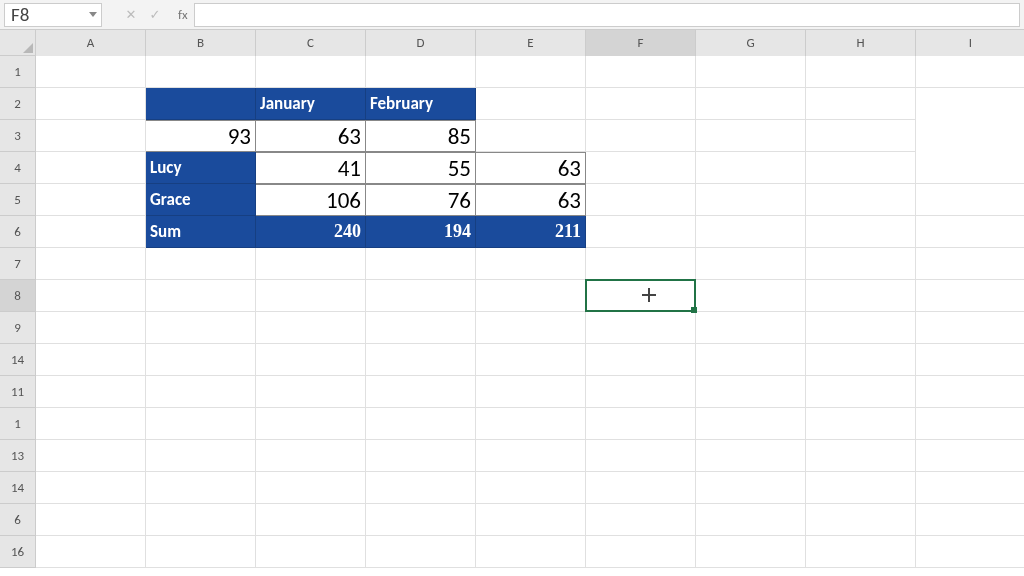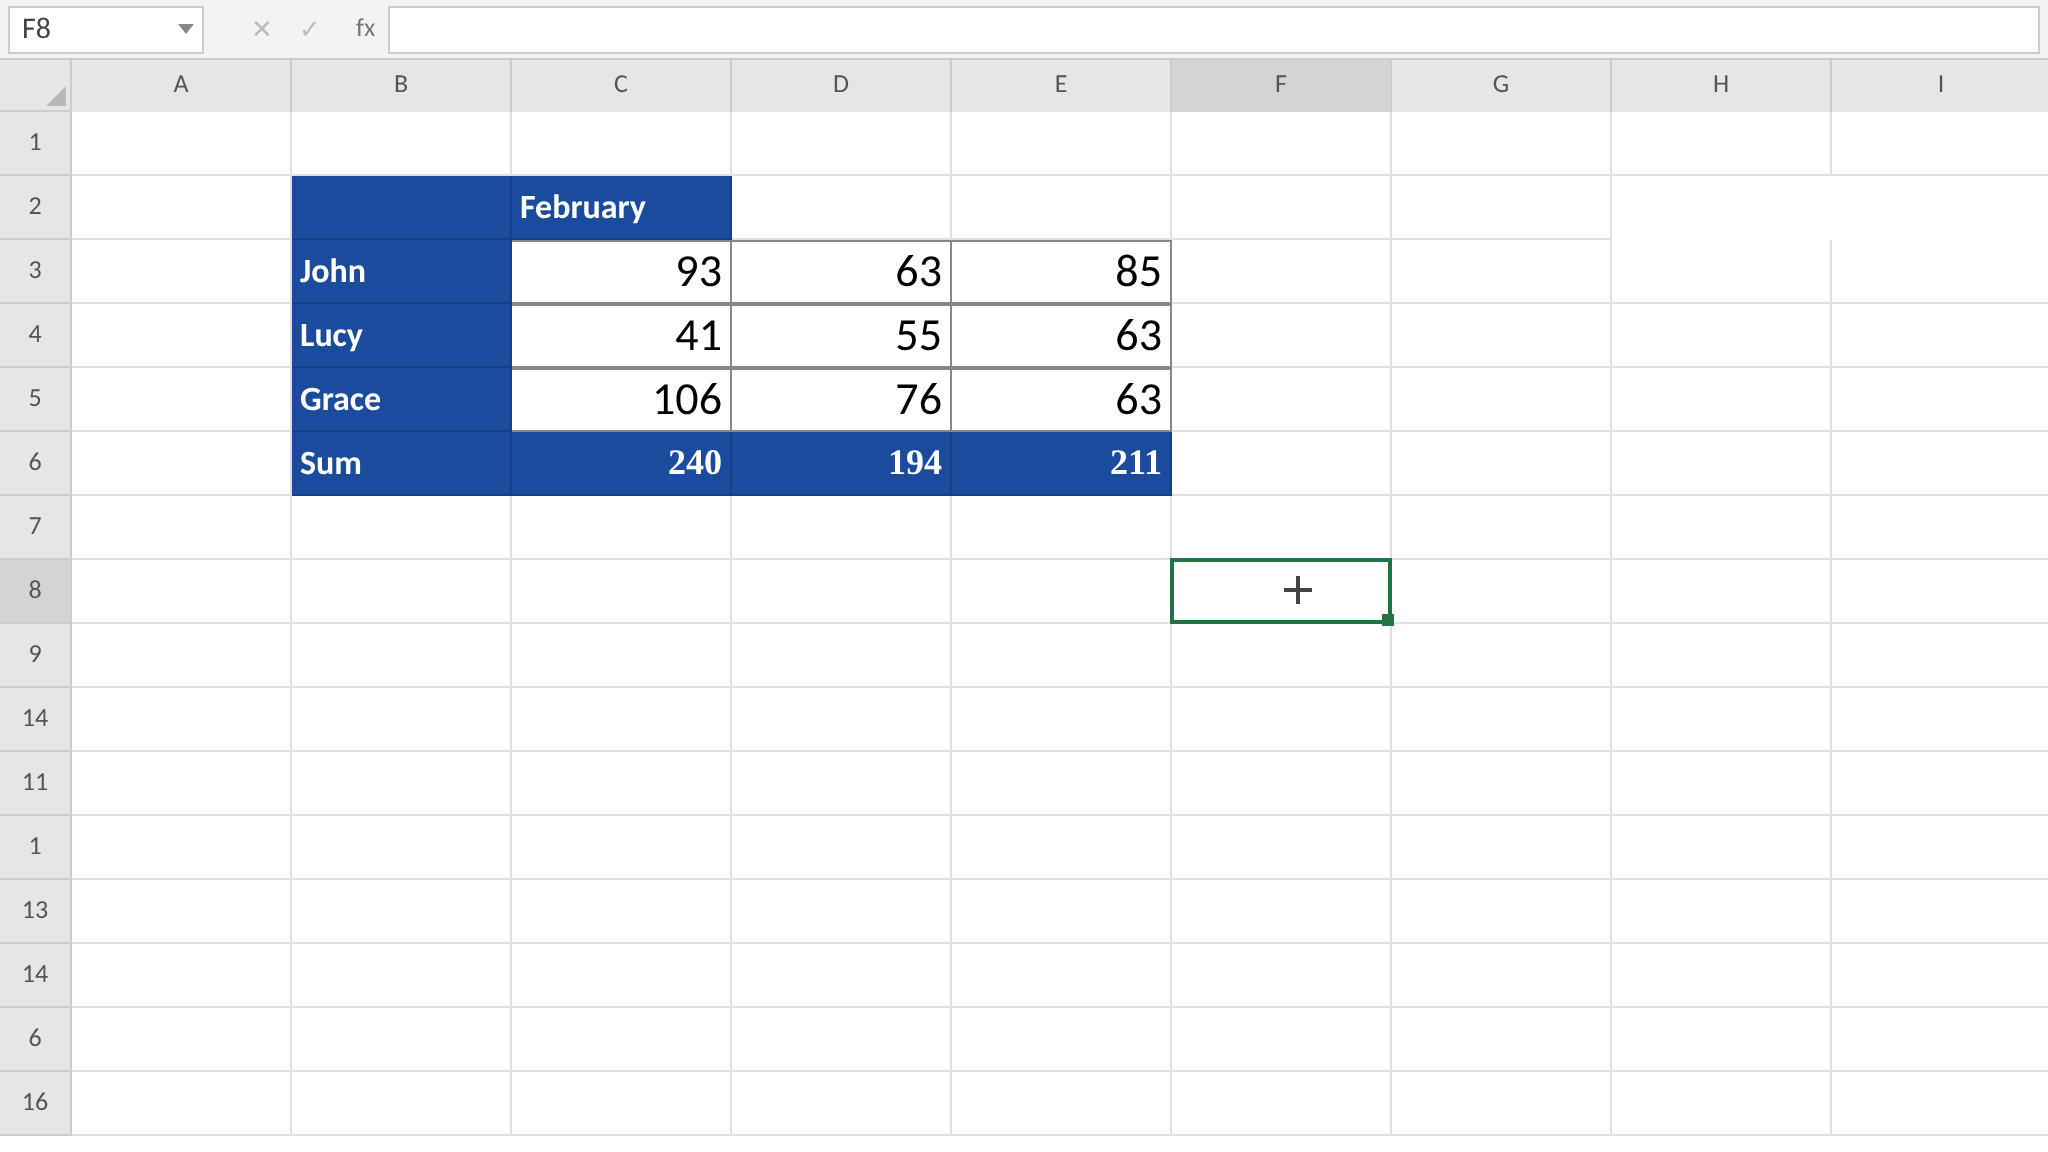--- a/index.html
+++ b/index.html
@@ -23,21 +23,21 @@
   }
   .name-box {
     width: 98px;
     height: 24px;
     background: #fff;
     border: 1px solid #ccc;
     display: flex;
     align-items: center;
     justify-content: space-between;
     padding: 0 4px 0 6px;
-    font-size: 15px;
+    font-size: 19px;
     color: #444;
     gap: 16px;
   }
   .name-box-drop {
     width: 0;
     height: 0;
     border-left: 4px solid transparent;
     border-right: 4px solid transparent;
     border-top: 5px solid #888;
   }
@@ -242,31 +242,31 @@
       <div class="cell"></div>
       <div class="cell"></div>
       <div class="cell"></div>
       <div class="cell"></div>
     </div>
 
     <div class="row">
       <div class="row-header">2</div>
       <div class="cell"></div>
       <div class="cell tbl-blue tbl-blue-head"></div>
+      <div class="cell tbl-blue tbl-blue-head">January</div>
       <div class="cell tbl-blue tbl-blue-head">February</div>
       <div class="cell"></div>
       <div class="cell"></div>
       <div class="cell"></div>
       <div class="cell"></div>
     </div>
 
     <div class="row">
       <div class="row-header">3</div>
       <div class="cell"></div>
-      <div class="cell tbl-blue tbl-blue-row">John</div>
       <div class="cell tbl-data">93</div>
       <div class="cell tbl-data">63</div>
       <div class="cell tbl-data">85</div>
       <div class="cell"></div>
       <div class="cell"></div>
       <div class="cell"></div>
       <div class="cell"></div>
     </div>
 
     <div class="row">

